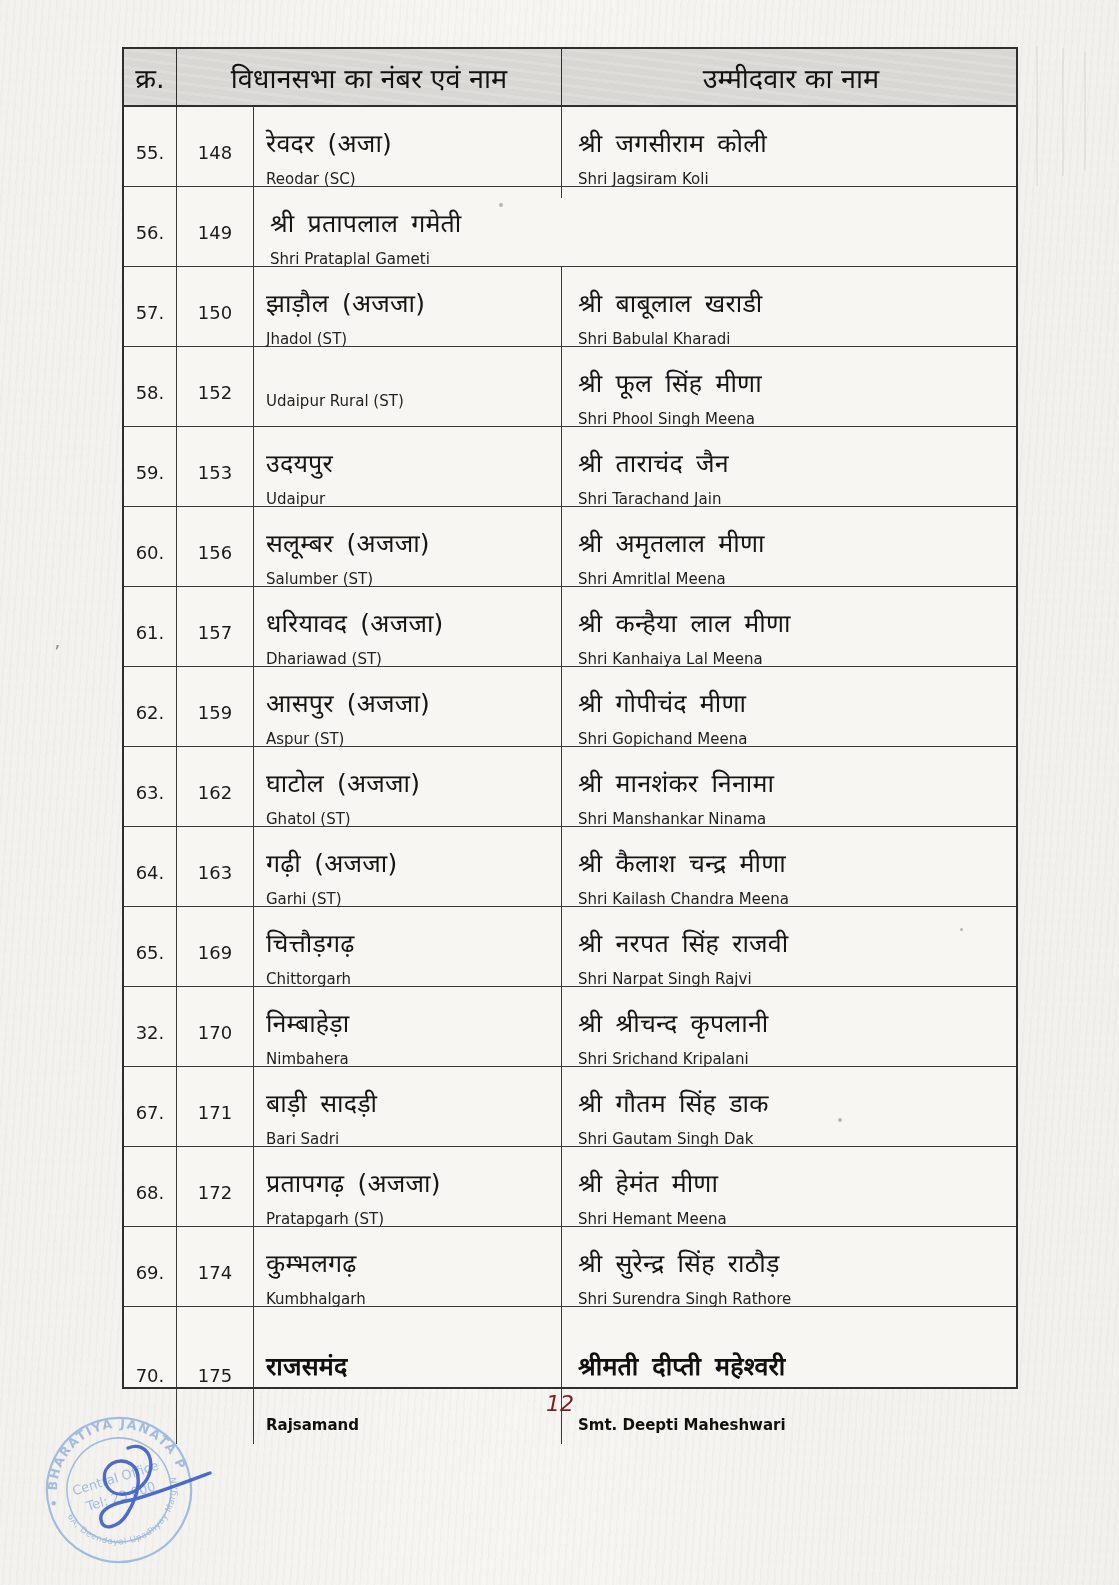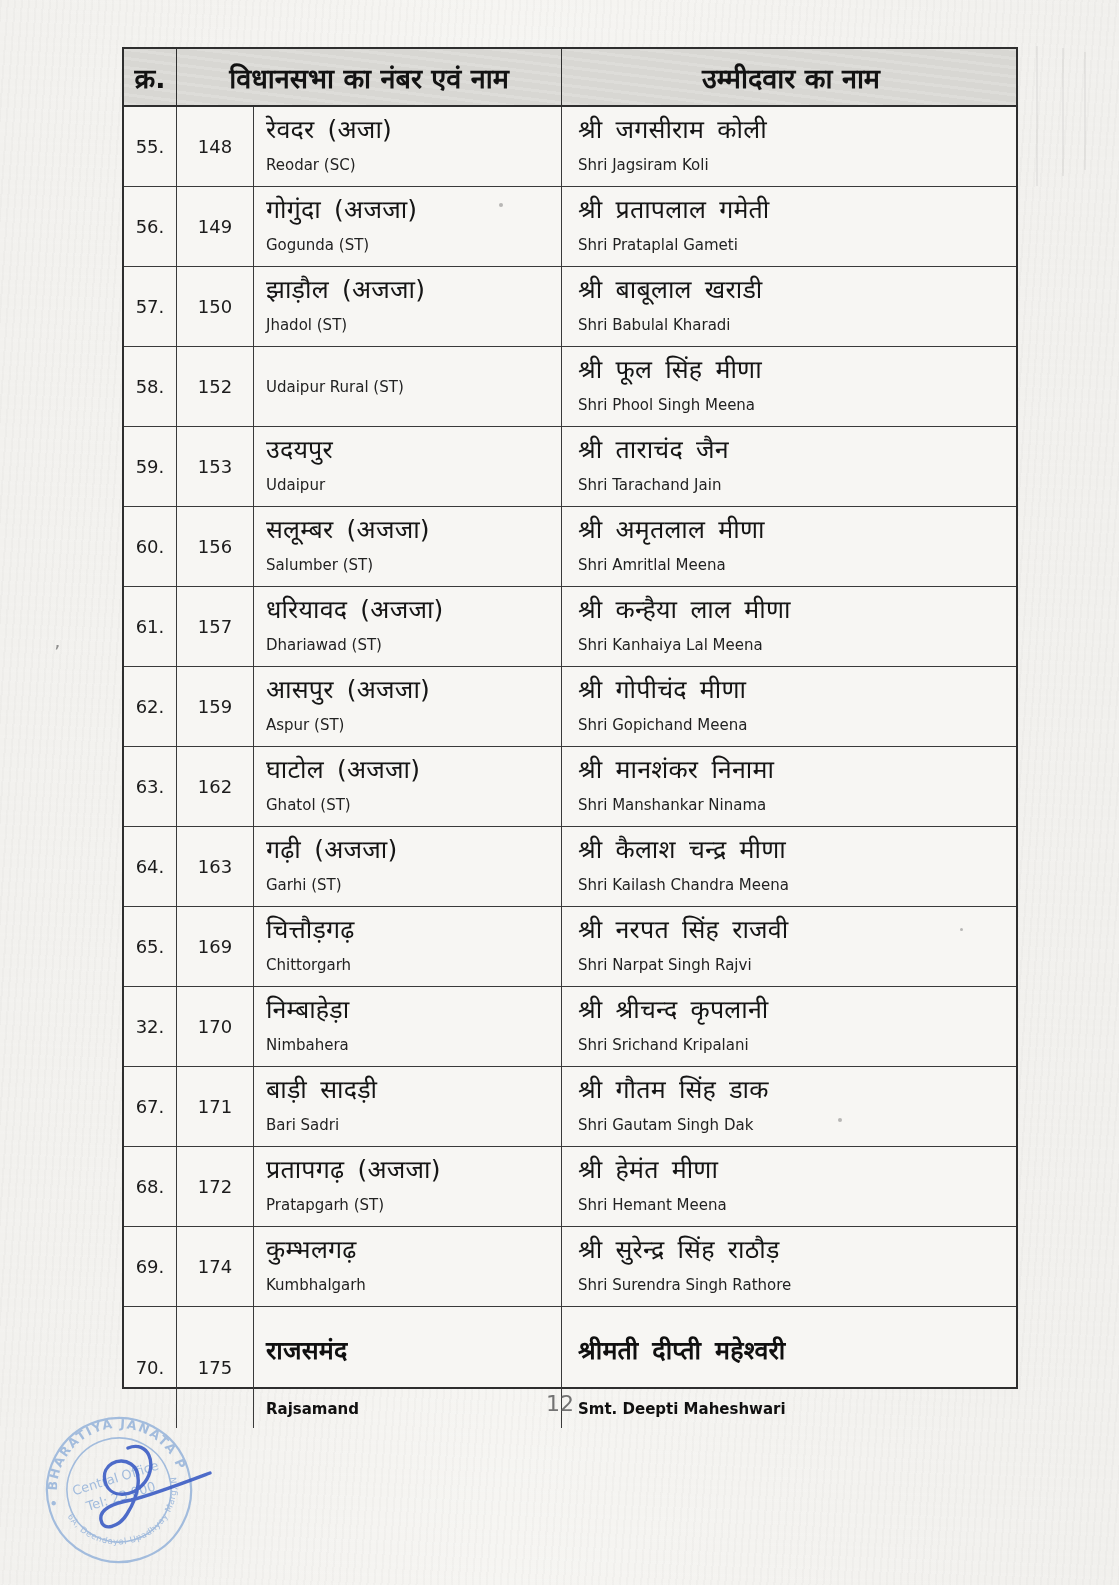--- a/index.html
+++ b/index.html
@@ -27,47 +27,47 @@
   }
   .tbl-header {
     display:grid; grid-template-columns:53px 385px 458px;
     height:58px;
     background:#d8d7d3;
     background-image:repeating-linear-gradient(7deg, rgba(255,255,255,.14) 0 3px, transparent 3px 9px);
     border-bottom:2px solid #2e2e2e;
   }
   .tbl-header > div {
     display:flex; align-items:center; justify-content:center;
-    font-weight:bold; font-size:27px; color:#121212;
+    font-weight:normal; font-size:27px; color:#121212;
   }
   .tbl-header > div:not(:last-child) { border-right:1.8px solid #2e2e2e; }
 
   .row {
     display:grid; grid-template-columns:53px 77px 308px 458px;
     height:80px;
     border-bottom:1.6px solid #3a3a3a;
   }
   .row:last-child { border-bottom:none; }
   .row > div:not(:last-child) { border-right:1.6px solid #3a3a3a; }
   .c-sn, .c-no {
     display:flex; align-items:center; justify-content:center;
     font-size:18px; color:#1c1c1c;
   }
   .c-name, .c-cand {
     display:flex; flex-direction:column; justify-content:center;
-    padding:4px 8px 4px 12px; gap:3px;
+    padding:20px 8px 4px 12px; gap:3px;
   }
   .c-cand { padding-left:16px; }
   .hi { font-size:25px; line-height:34px; color:#151515; word-spacing:5px; letter-spacing:.2px; }
   .en { font-size:15px; line-height:30px; color:#222; }
   .row.bold .hi, .row.bold .en { font-weight:bold; color:#101010;margin-top:23px; }
 
   .page-number {
     position:absolute; top:1391px; left:540px; width:40px;
-    text-align:center; font-size:22px; color:#737373;
+    text-align:center; font-size:22px; color:#7f1d1d;font-style:italic;
   }
 
   
   .stamp { position:absolute; left:24px; top:1402px; width:210px; height:182px; }
 
   
   .speck { position:absolute; color:#5a5a5a; opacity:.65; font-size:20px; }
   .dot { position:absolute; background:#6a6a6a; border-radius:50%; opacity:.45; }
 </style>
 </head>
@@ -94,24 +94,20 @@
     </div>
     <div class="c-cand">
       <div class="hi">श्री जगसीराम कोली</div>
       <div class="en">Shri Jagsiram Koli</div>
     </div>
   </div>
 
   <div class="row">
     <div class="c-sn">56.</div>
     <div class="c-no">149</div>
-    <div class="c-name">
-      <div class="hi">गोगुंदा (अजजा)</div>
-      <div class="en">Gogunda (ST)</div>
-    </div>
     <div class="c-cand">
       <div class="hi">श्री प्रतापलाल गमेती</div>
       <div class="en">Shri Prataplal Gameti</div>
     </div>
   </div>
 
   <div class="row">
     <div class="c-sn">57.</div>
     <div class="c-no">150</div>
     <div class="c-name">

